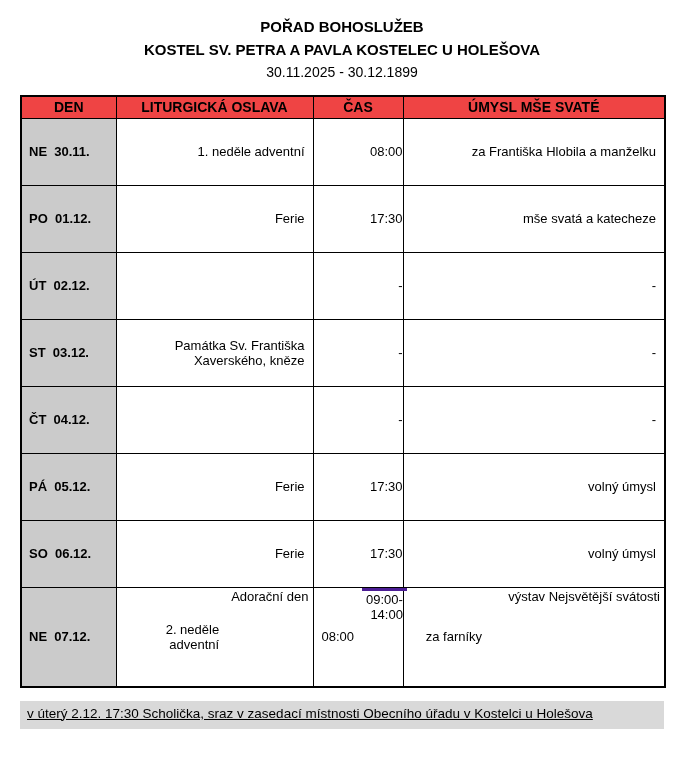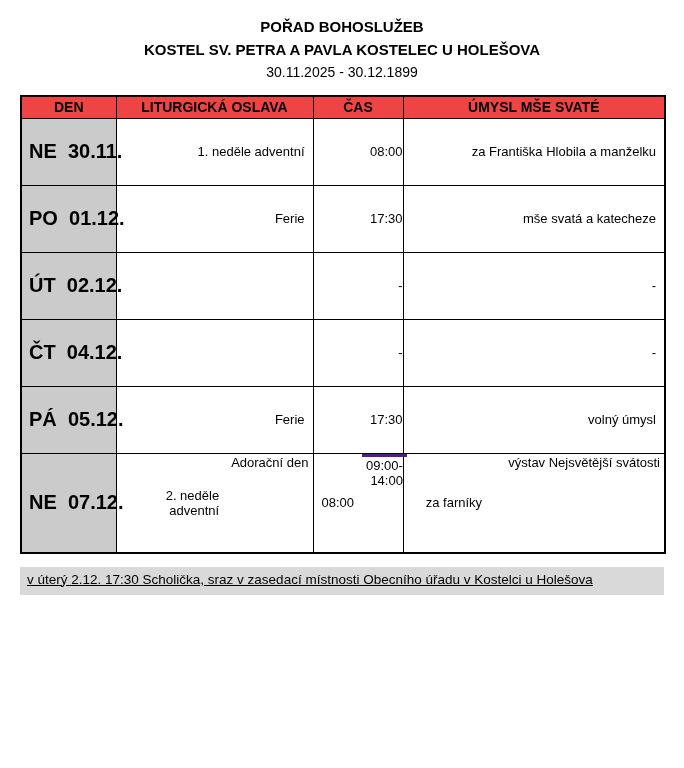--- a/index.html
+++ b/index.html
@@ -47,21 +47,21 @@
     font-size: 13px;
     text-align: right;
     vertical-align: middle;
   }
   tr.body-row { height: 67px; }
   tr.last-row { height: 98px; }
 
   td.den {
     background: #cbcbcb;
     font-weight: bold;
-    font-size: 20px;
+    font-size: 13px;
     text-align: left;
     padding-left: 7px;
     white-space: pre;
   }
   td.oslava { padding: 2px 8px; }
   td.umysl  { padding: 2px 8px; }
 
   td.stack { vertical-align: top; height: 98px; }
   .stack-inner {
     display: flex;
@@ -130,27 +130,39 @@
         <td class="cas">17:30</td>
         <td class="umysl">mše svatá a katecheze</td>
       </tr>
       <tr class="body-row">
         <td class="den">ÚT  02.12.</td>
         <td class="oslava"></td>
         <td class="cas">-</td>
         <td class="umysl">-</td>
       </tr>
       <tr class="body-row">
+        <td class="den">ST  03.12.</td>
+        <td class="oslava">Památka Sv. Františka Xaverského, kněze</td>
+        <td class="cas">-</td>
+        <td class="umysl">-</td>
+      </tr>
+      <tr class="body-row">
         <td class="den">ČT  04.12.</td>
         <td class="oslava"></td>
         <td class="cas">-</td>
         <td class="umysl">-</td>
       </tr>
       <tr class="body-row">
         <td class="den">PÁ  05.12.</td>
+        <td class="oslava">Ferie</td>
+        <td class="cas">17:30</td>
+        <td class="umysl">volný úmysl</td>
+      </tr>
+      <tr class="body-row">
+        <td class="den">SO  06.12.</td>
         <td class="oslava">Ferie</td>
         <td class="cas">17:30</td>
         <td class="umysl">volný úmysl</td>
       </tr>
       <tr class="last-row">
         <td class="den">NE  07.12.</td>
         <td class="stack">
           <div class="stack-inner">
             <div class="top">2. neděle adventní</div>
             <div class="bottom">Adorační den</div>

